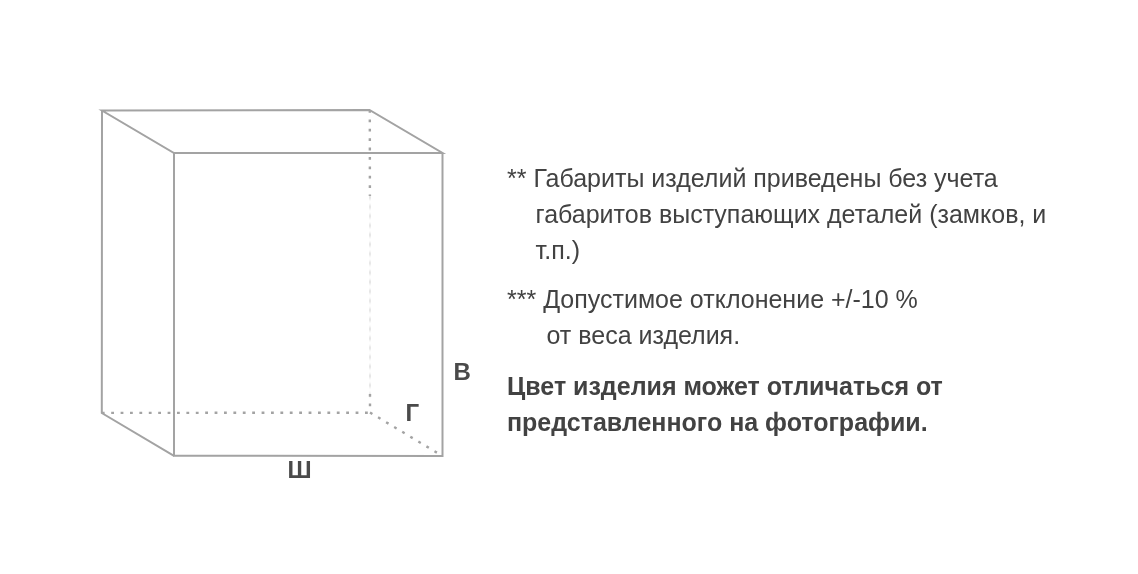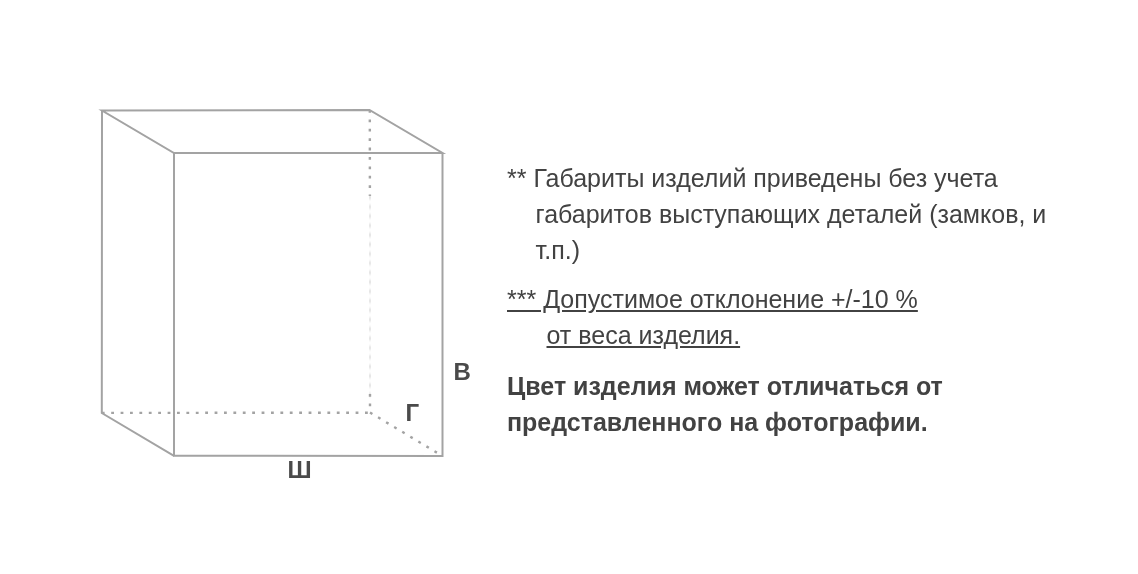--- a/index.html
+++ b/index.html
@@ -1,20 +1,20 @@
 <!DOCTYPE html>
 <html><head>
 <meta charset="utf-8">
 <style>
   html,body{margin:0;padding:0;}
   body{width:1138px;height:574px;background:#ffffff;position:relative;overflow:hidden;
        font-family:"Liberation Sans", sans-serif;}
   .notes{position:absolute;left:499px;margin:8px;color:#424242;font-size:25px;line-height:36px;}
   #p1{top:152.2px;padding-left:28.6px;text-indent:-28.6px;}
-  #p2{top:273.1px;padding-left:39.5px;text-indent:-39.5px;text-decoration:underline;}
+  #p2{top:273.1px;padding-left:39.5px;text-indent:-39.5px;}
   #p3{top:360px;font-weight:bold;}
 </style>
 </head>
 <body>
 
 <svg width="510" height="574" viewBox="0 0 510 574" style="position:absolute;left:0;top:0;" xmlns="http://www.w3.org/2000/svg">
   <defs>
       <filter id="soft" x="-300%" y="-10%" width="700%" height="120%">
         <feGaussianBlur stdDeviation="1.4"></feGaussianBlur>
       </filter>

